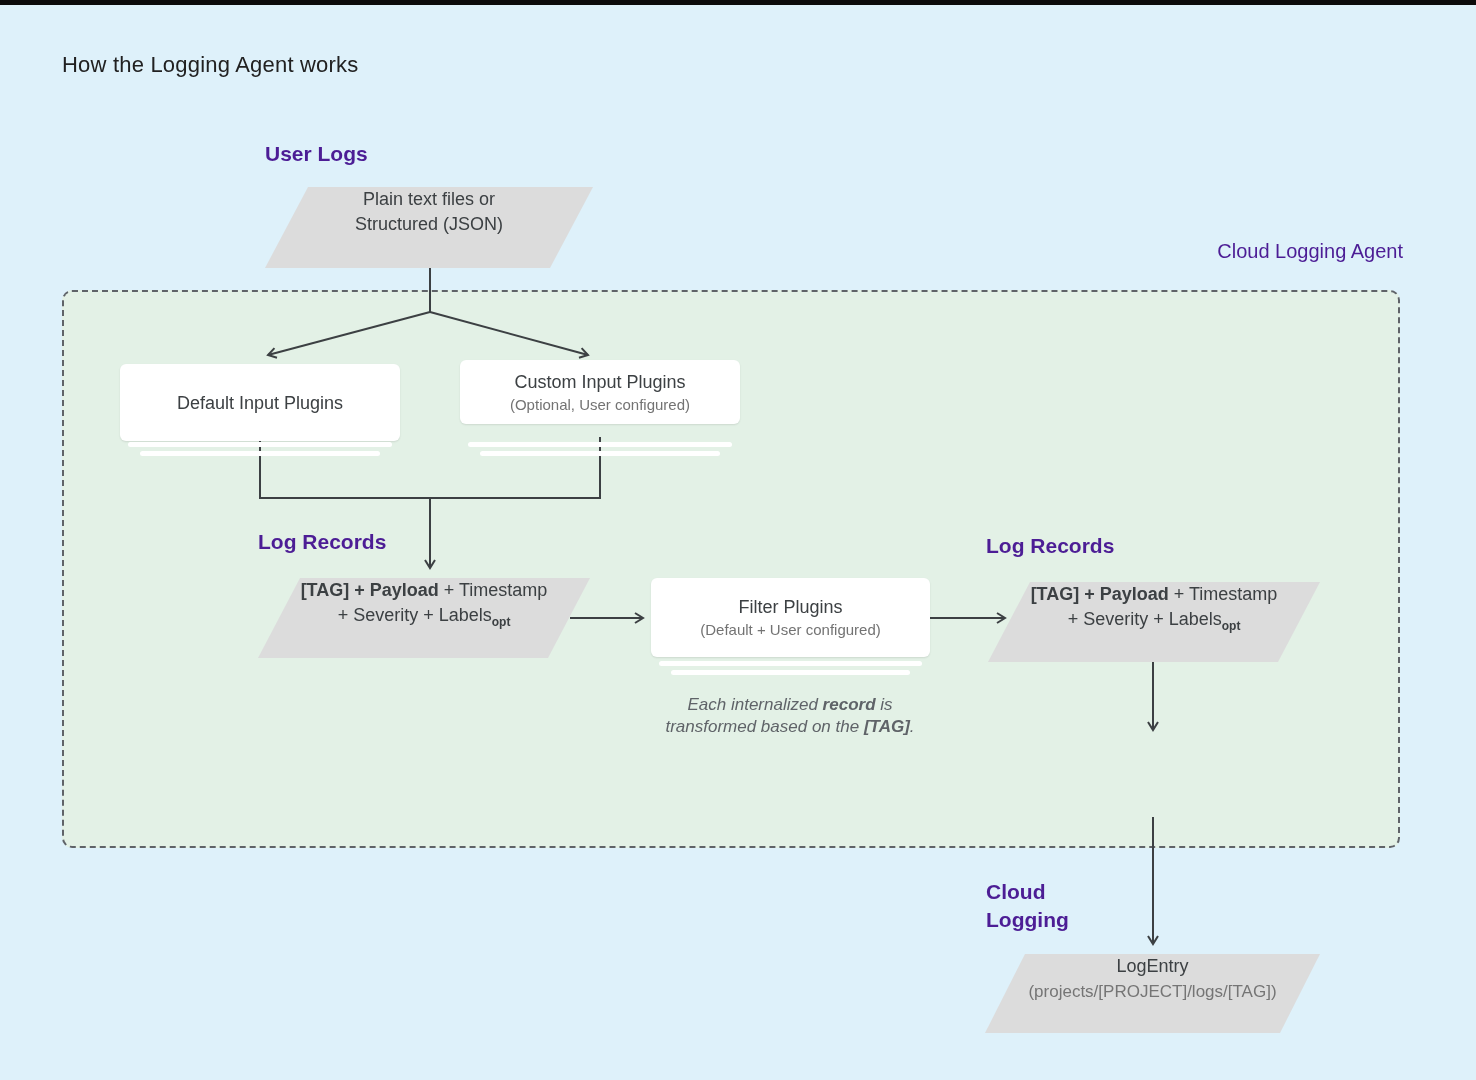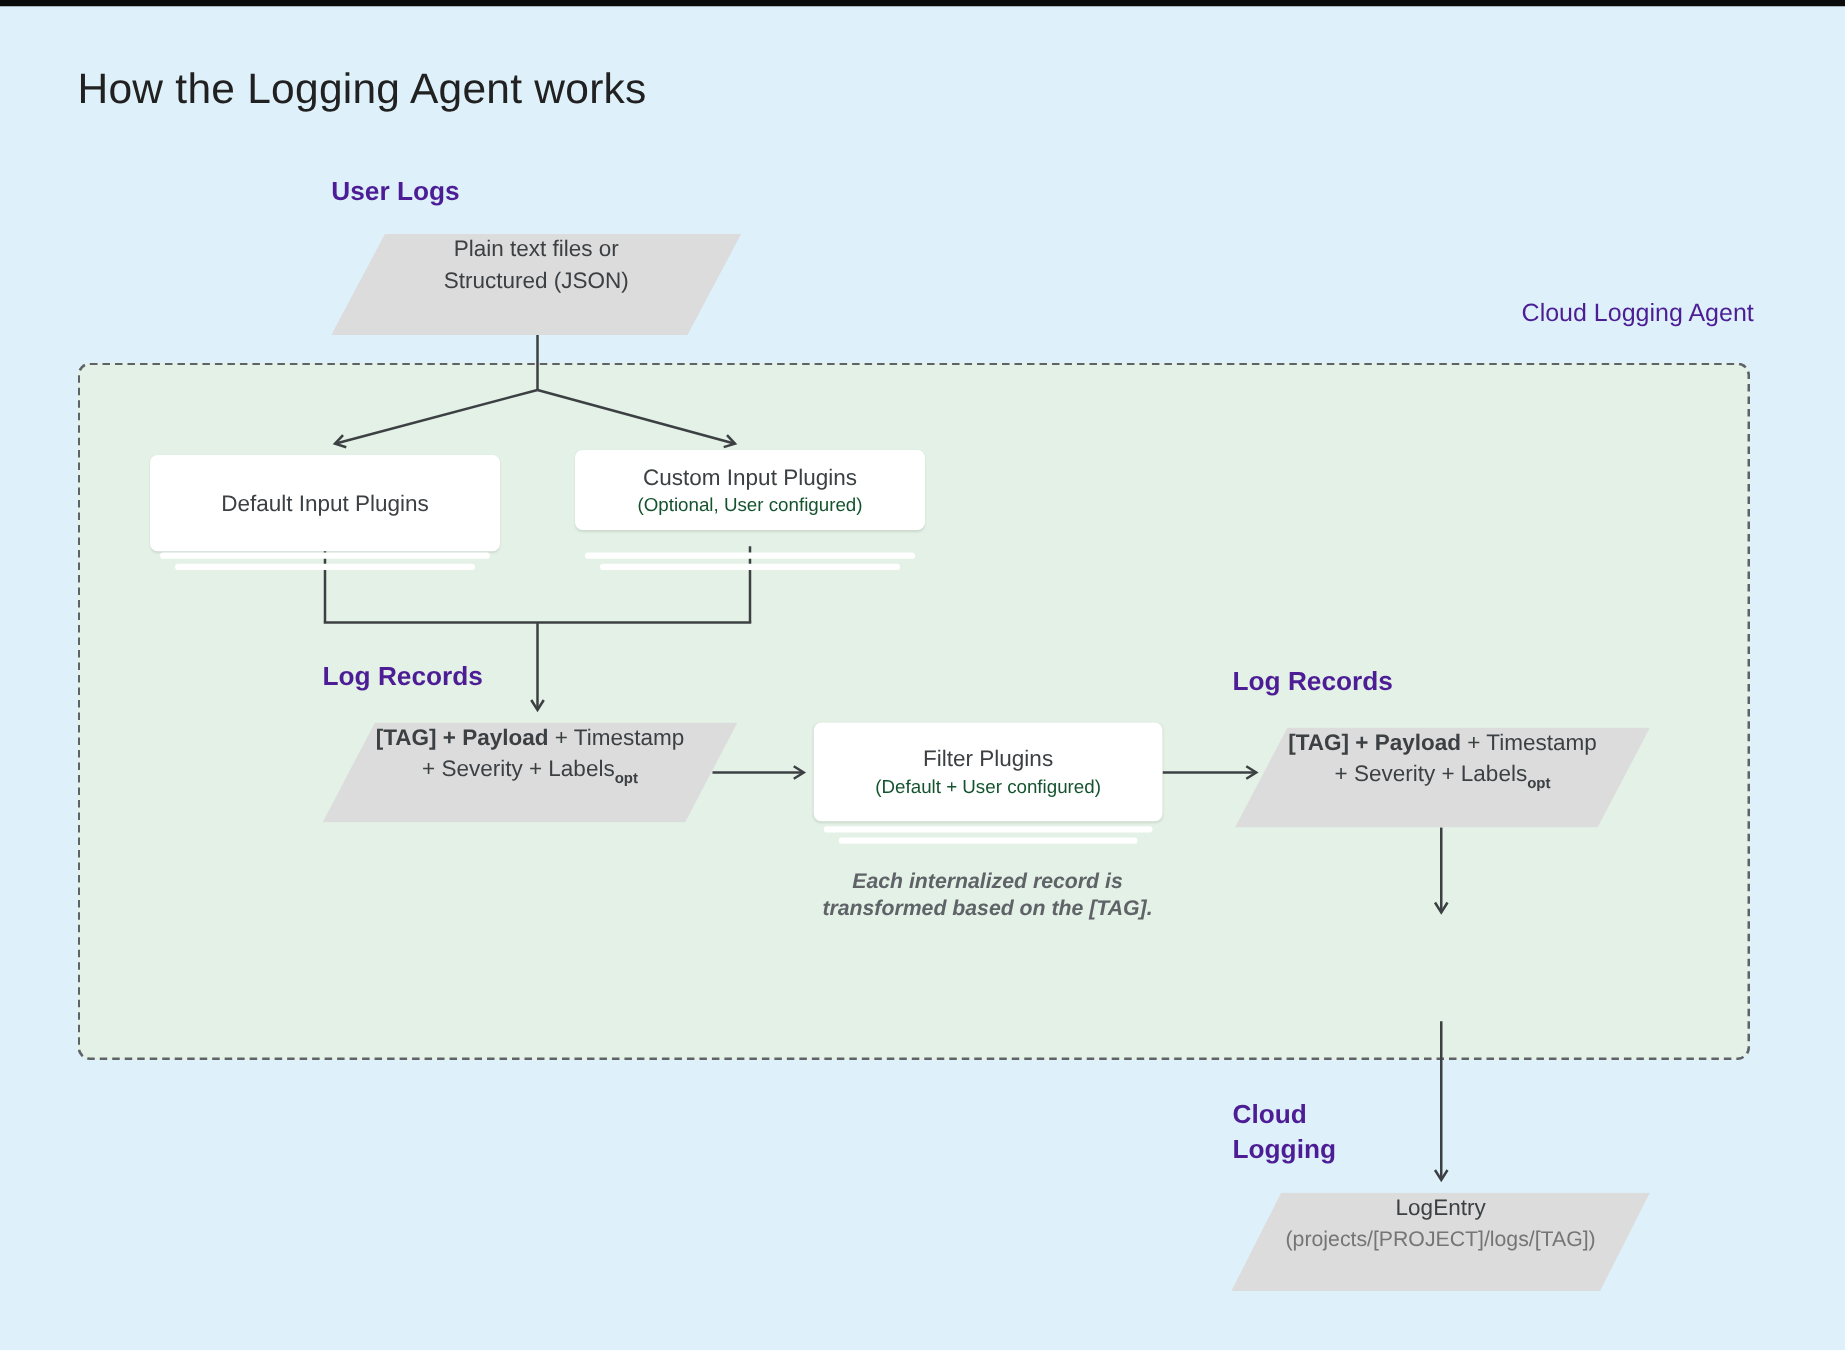--- a/index.html
+++ b/index.html
@@ -7,21 +7,21 @@
     position:relative;
     width:1476px;height:1080px;
     background:#def1fa;
     overflow:hidden;
     font-family:"Liberation Sans", sans-serif;
     color:#212121;
   }
   .top-edge{position:absolute;left:0;top:0;width:1476px;height:5px;background:#0b0b0b;}
   .title{
     position:absolute;left:62px;top:52px;
-    font-size:34px;font-weight:400;color:#212121;letter-spacing:0.2px;
+    font-size:22px;font-weight:400;color:#212121;letter-spacing:0.2px;
   }
   .agent-box{
     position:absolute;left:62px;top:290px;width:1338px;height:558px;
     background:#e3f1e6;border:2px dashed #5f6368;border-radius:10px;
     box-sizing:border-box;
   }
   .lbl{position:absolute;font-size:21px;font-weight:700;color:#4c1d95;white-space:pre-line;}
   .lbl-user-logs{left:265px;top:142px;}
   .lbl-agent{left:983px;top:240px;width:420px;text-align:right;font-size:20px;font-weight:500;}
   .lbl-log-left{left:258px;top:530px;}
@@ -34,25 +34,25 @@
     text-align:center;font-size:18px;color:#3c4043;line-height:25px;
   }
   .para .sub{font-size:12px;position:relative;top:5px;font-weight:bold;}
   .para .muted{color:#757575;font-size:17px;}
   .node{
     position:absolute;background:#ffffff;border-radius:6px;
     display:flex;flex-direction:column;align-items:center;justify-content:center;
     text-align:center;box-shadow:0 1px 2px rgba(0,0,0,0.10);
   }
   .node .t{font-size:18px;color:#3c4043;line-height:24px;}
-  .node .s{font-size:15px;color:#14532d;line-height:21px;}
+  .node .s{font-size:15px;color:#737373;line-height:21px;}
   .bar{position:absolute;height:5px;background:#ffffff;border-radius:3px;}
   .note{
     position:absolute;left:630px;top:694px;width:320px;text-align:center;
-    font-size:17px;font-style:italic;color:#5f6368;line-height:22px;font-weight:bold;
+    font-size:17px;font-style:italic;color:#5f6368;line-height:22px;
   }
 </style>
 </head>
 <body>
 
 <div class="canvas">
 
   <div class="top-edge"></div>
 
   <div class="title">How the Logging Agent works</div>

